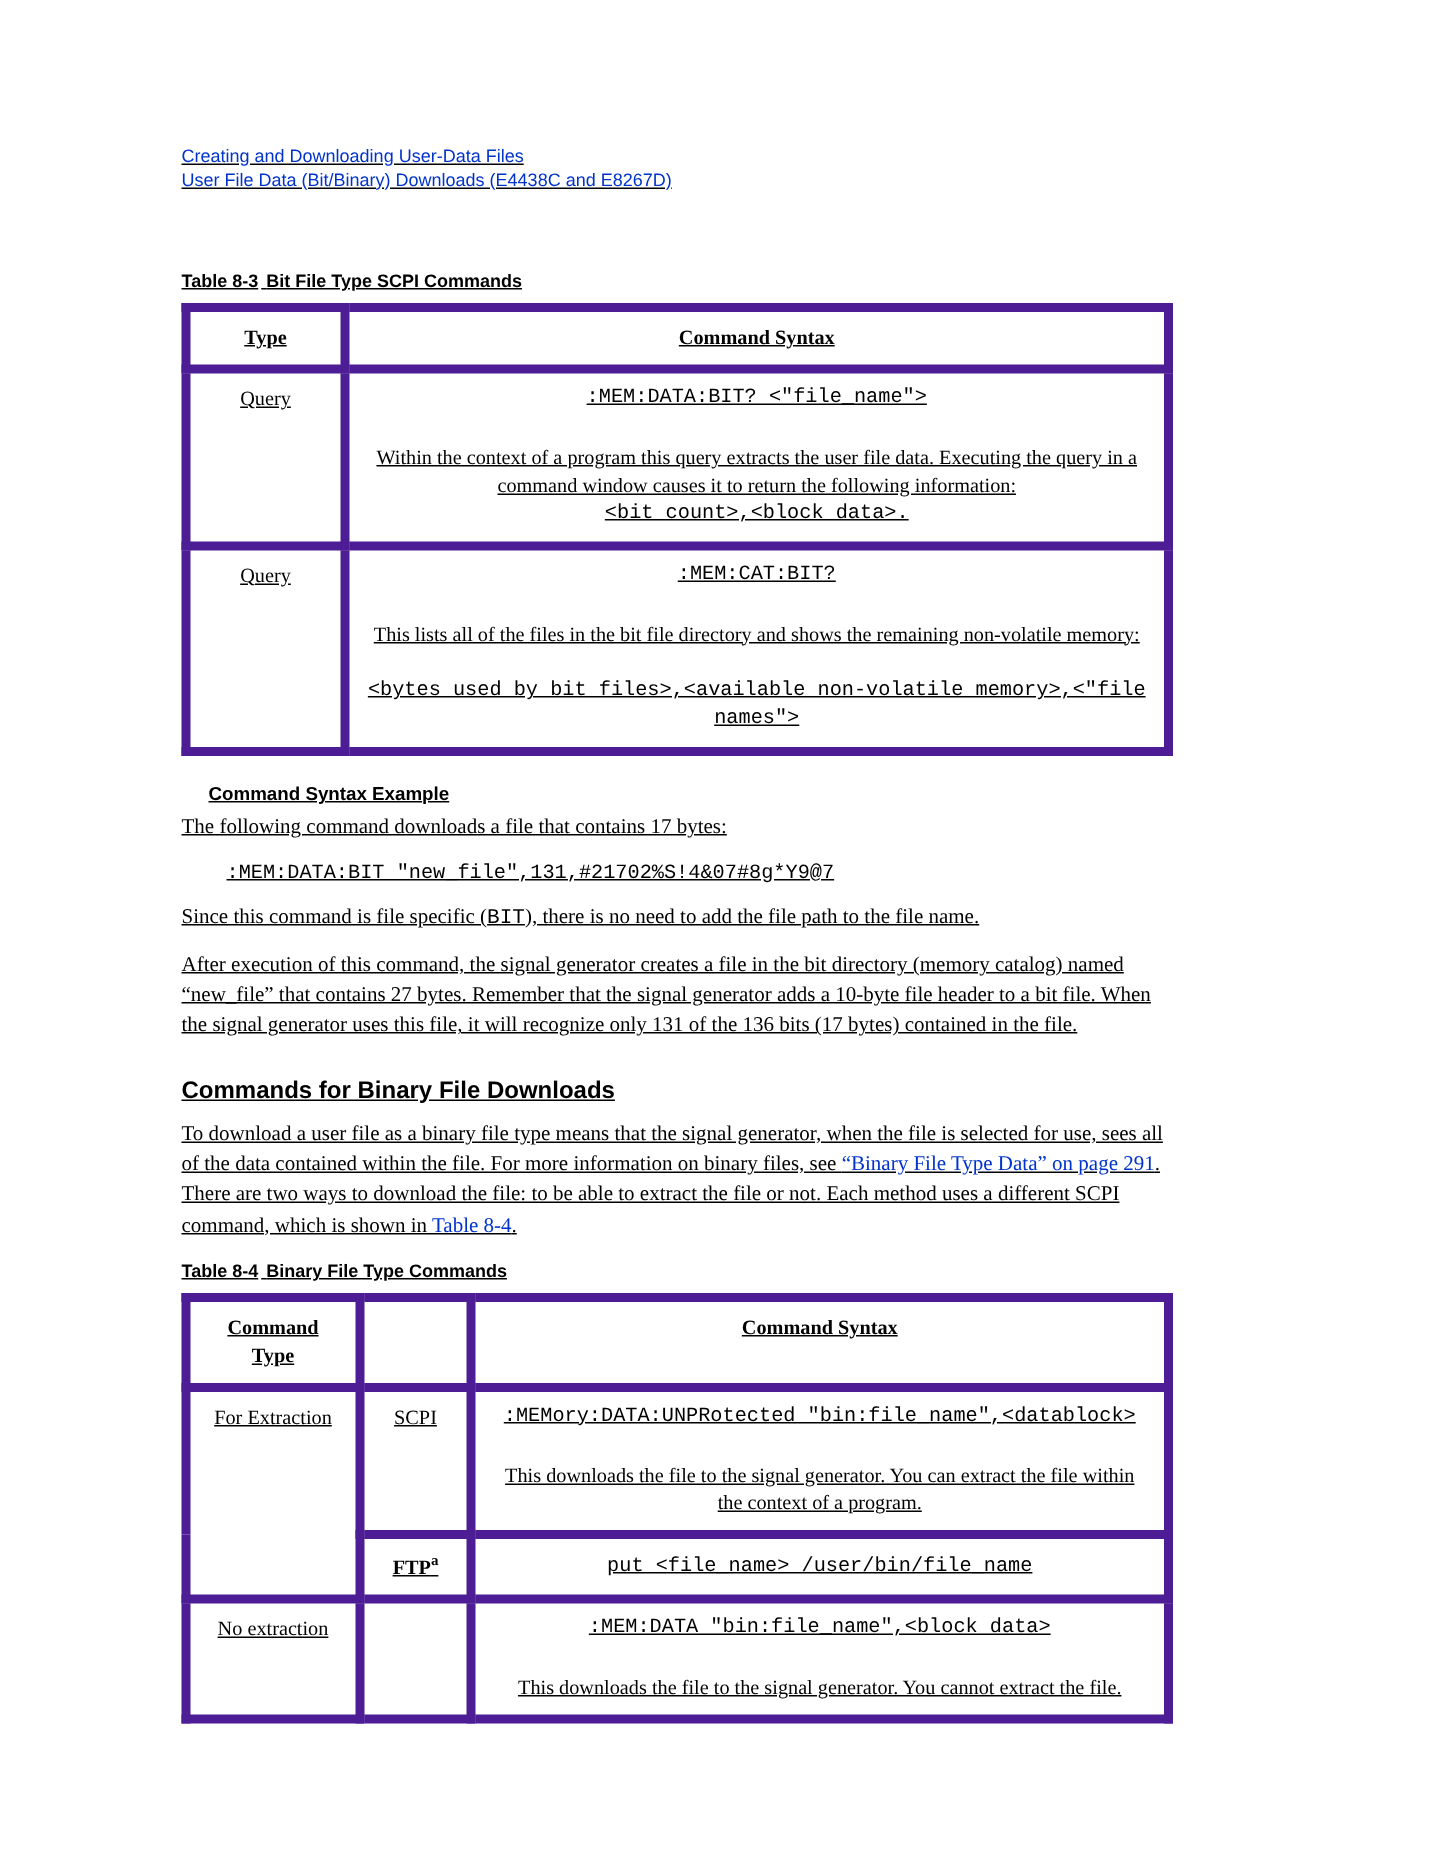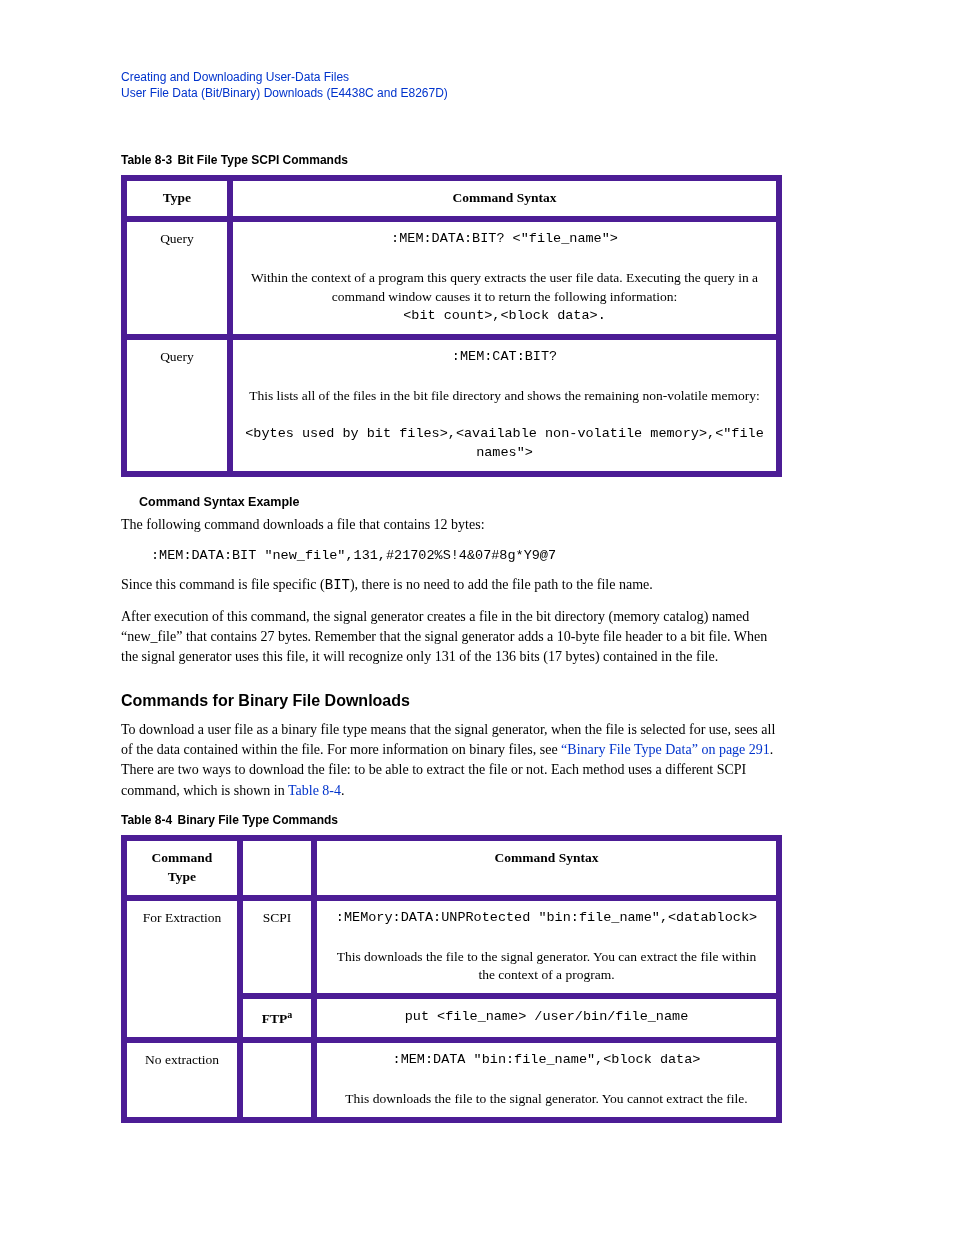--- a/index.html
+++ b/index.html
@@ -8,21 +8,22 @@
     font-family: "Times New Roman", Times, serif;
     font-size: 14px;
     color: #000;
     background: #fff;
   }
   .page {
     width: 902px;
     height: 1235px;
     position: relative;
     box-sizing: border-box;
-    padding: 70px 120px 0 121px;
+    padding: 97px 120px 0 121px;
+    text-decoration: underline;
   }
   .header-link {
     color: #0033cc;
     font-family: Arial, Helvetica, sans-serif;
     font-size: 12px;
     line-height: 1.3;
     margin-bottom: 52px;
   }
   .header-link div { }
   .table-caption {
@@ -129,21 +130,21 @@
       <td>
         <div class="cell-block mono">:MEM:CAT:BIT?</div>
         <div class="cell-block">This lists all of the files in the bit file directory and shows the remaining non-volatile memory:</div>
         <div class="cell-block mono">&lt;bytes used by bit files&gt;,&lt;available non-volatile memory&gt;,&lt;"file names"&gt;</div>
       </td>
     </tr>
   </tbody>
     </table>
 
   <div class="section-sub">Command Syntax Example</div>
-  <p>The following command downloads a file that contains 12 bytes:</p>
+  <p>The following command downloads a file that contains 17 bytes:</p>
   <div class="indent-code">:MEM:DATA:BIT "new_file",131,#21702%S!4&amp;07#8g*Y9@7</div>
   <p>
     <span>Since this command is file specific (</span><span class="mono">BIT</span><span>), there is no need to add the file path to the file name.</span>
   </p>
   <p>After execution of this command, the signal generator creates a file in the bit directory (memory catalog) named “new_file” that contains 27 bytes. Remember that the signal generator adds a 10-byte file header to a bit file. When the signal generator uses this file, it will recognize only 131 of the 136 bits (17 bytes) contained in the file.</p>
 
   <div class="section-h">Commands for Binary File Downloads</div>
   <p>
     <span>To download a user file as a binary file type means that the signal generator, when the file is selected for use, sees all of the data contained within the file. For more information on binary files, see </span><span class="link">“Binary File Type Data” on page 291</span><span>. There are two ways to download the file: to be able to extract the file or not. Each method uses a different SCPI command, which is shown in </span><span class="link">Table 8-4</span><span>.</span>
   </p>

